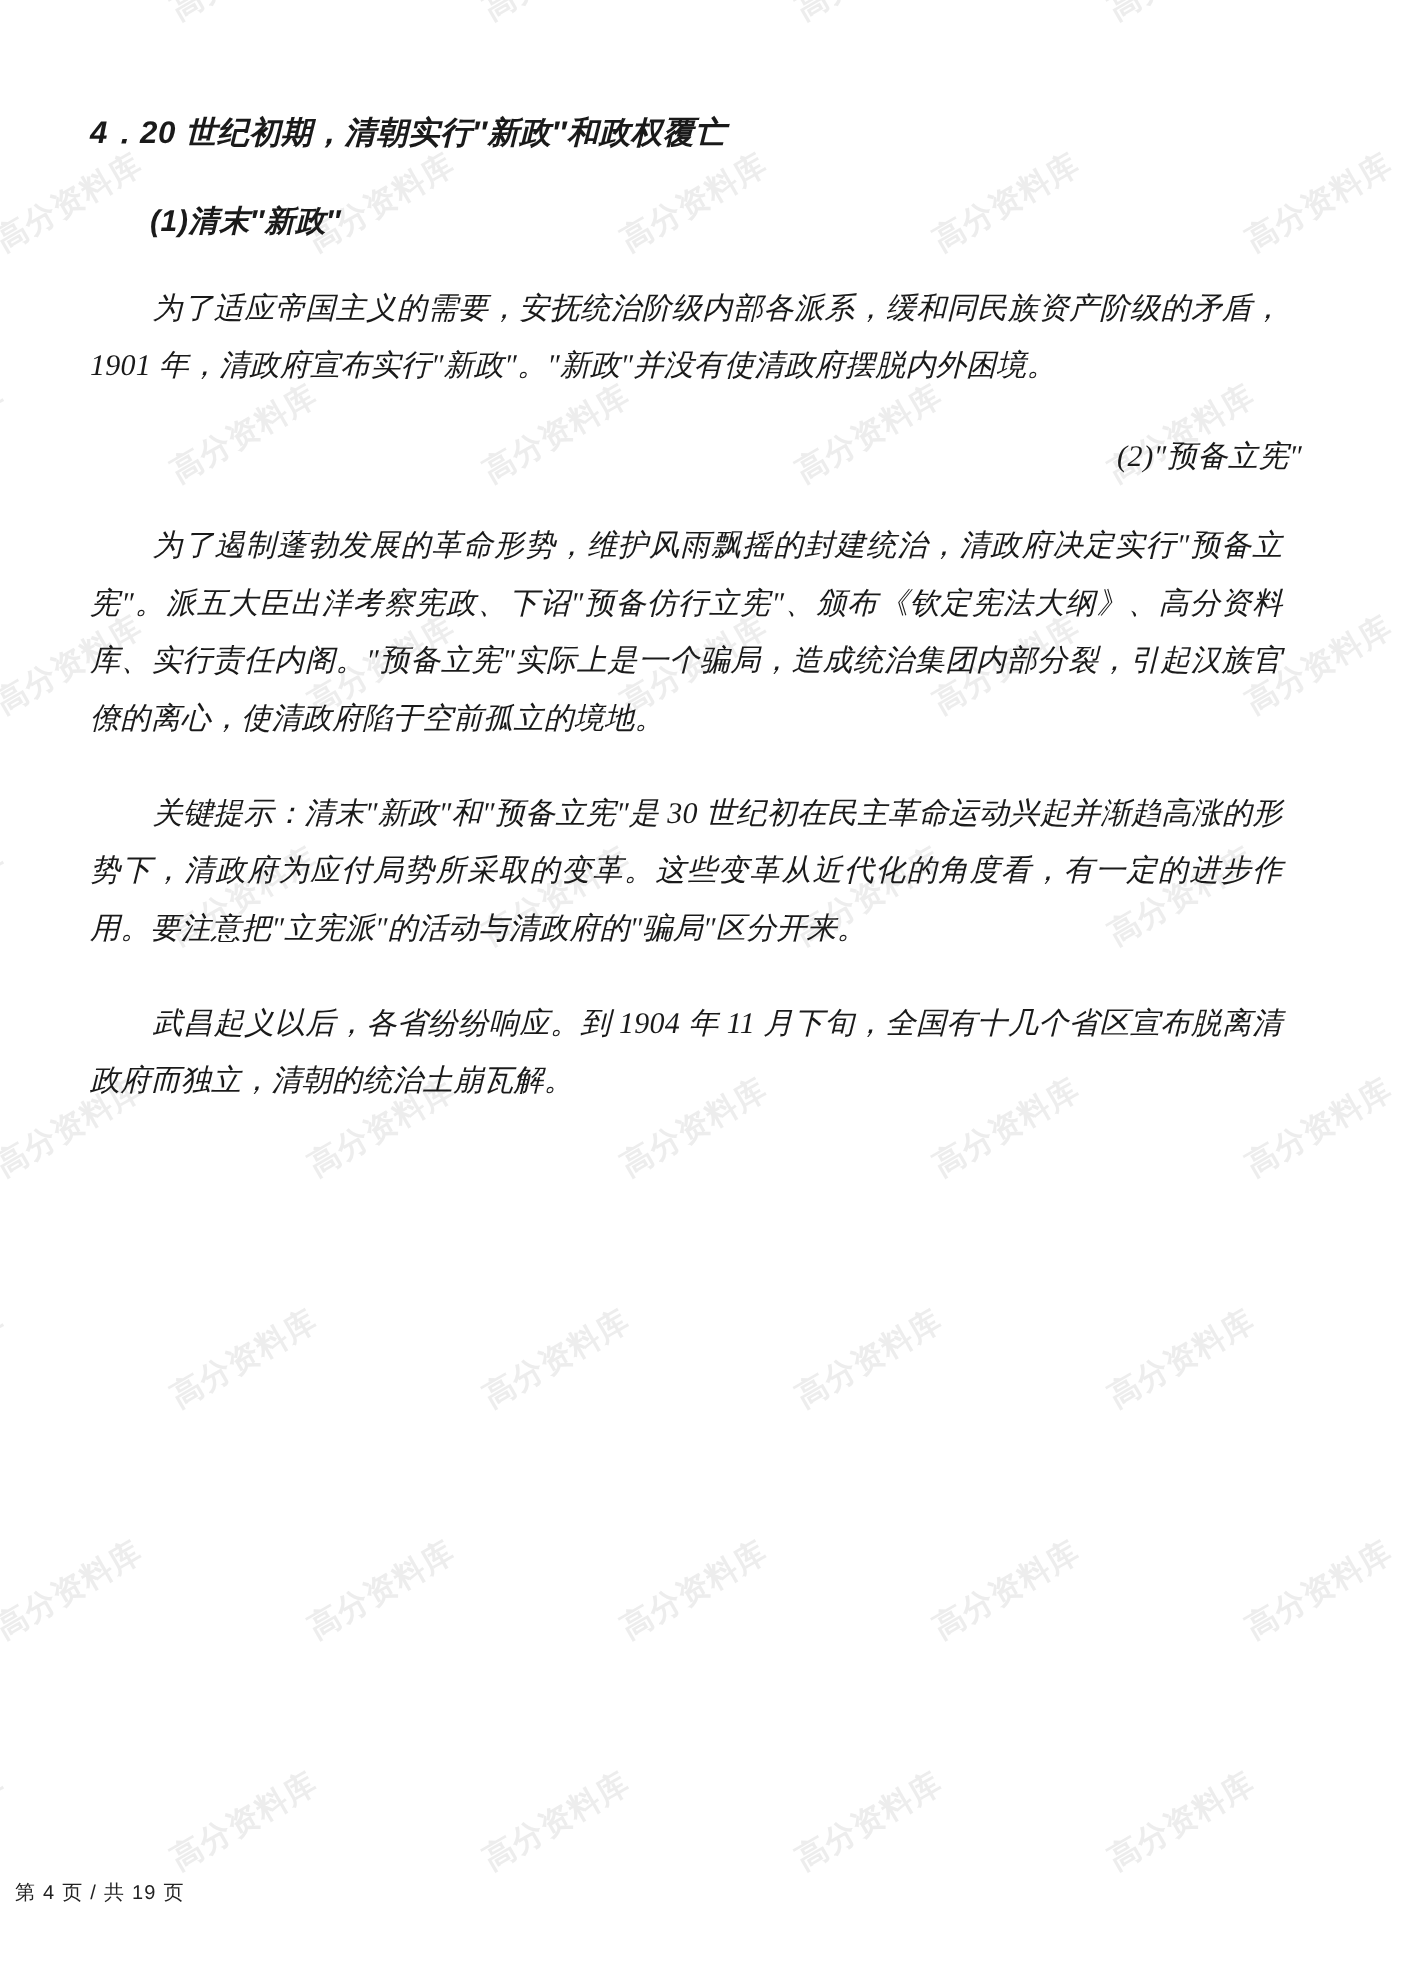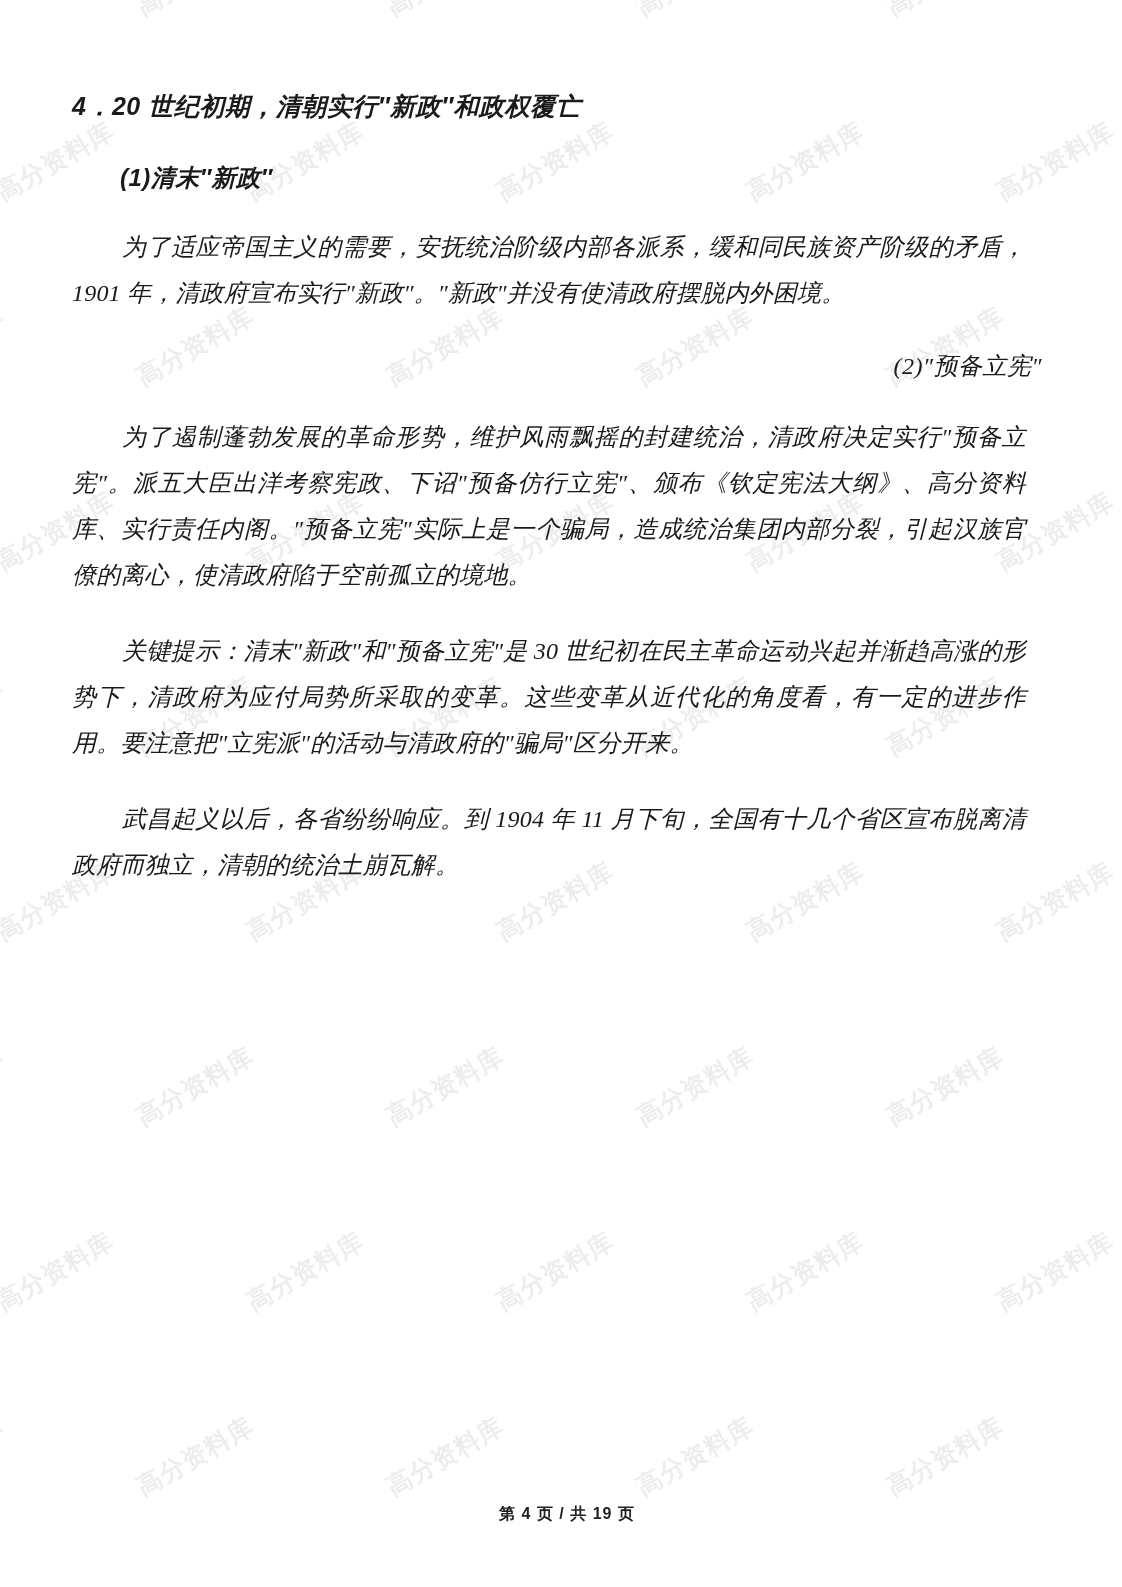--- a/index.html
+++ b/index.html
@@ -55,24 +55,23 @@
     margin: 0 16px 30px 0;
     text-indent: 50px;
     text-align: justify;
     letter-spacing: 0.2px;
   }
   .footer {
     position: absolute;
     left: 0;
     right: 0;
     bottom: 62px;
-    text-align: center;
     font-family: "Liberation Sans", "DejaVu Sans", sans-serif;
     font-size: 16px;
-    font-weight: bold;
+    font-weight: normal;
     color: #222;
     letter-spacing: 1px;
     z-index: 3;
     margin-left: 12px;
   }
   
   .watermarks {
     position: absolute;
     inset: 0;
     z-index: 1;

